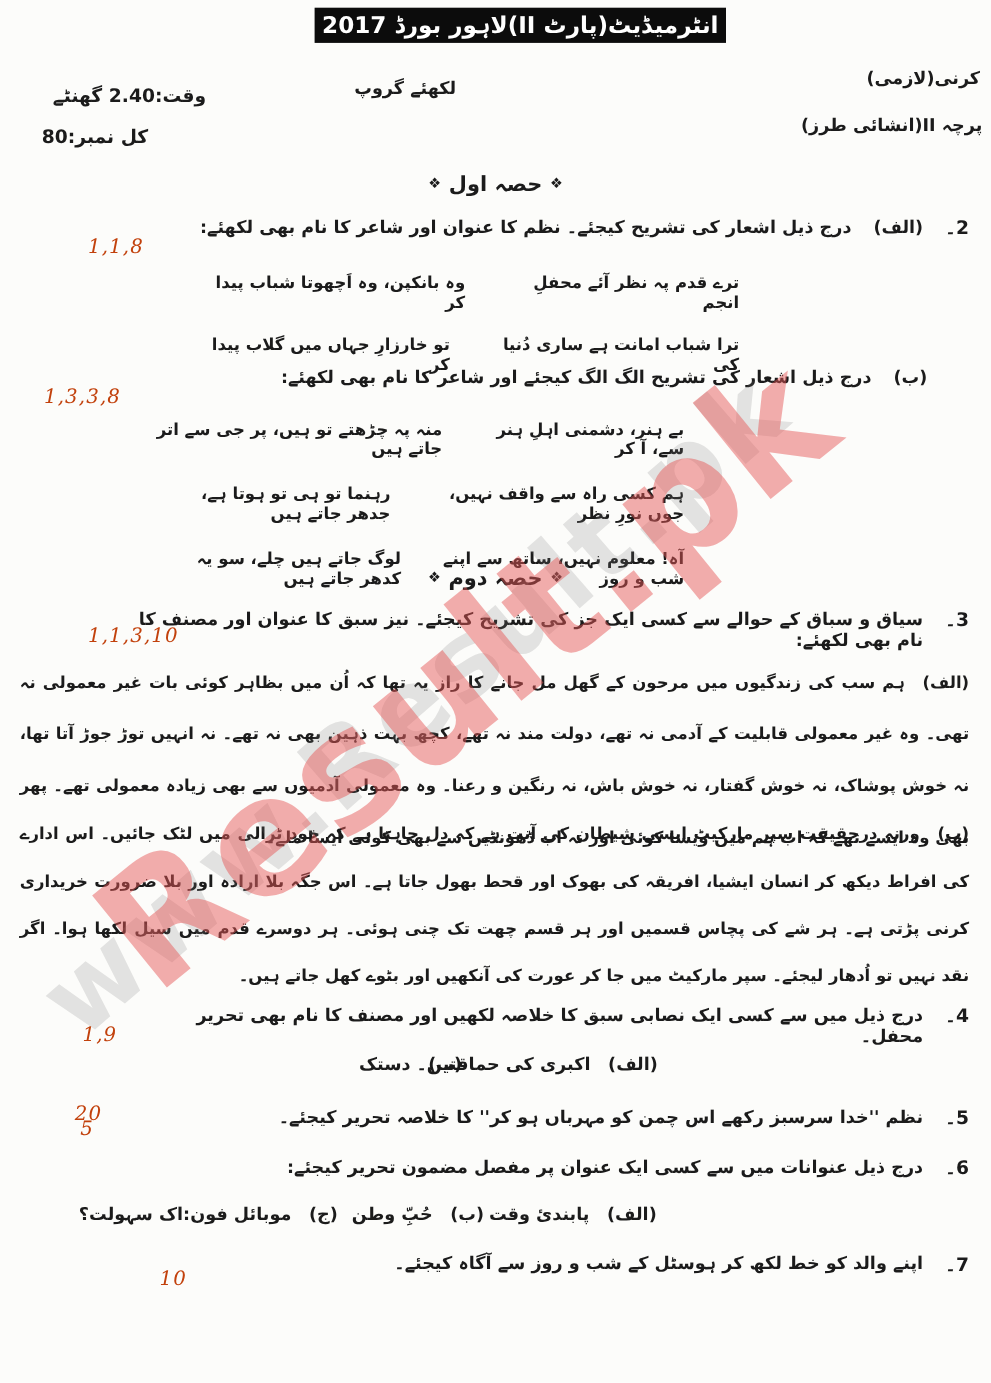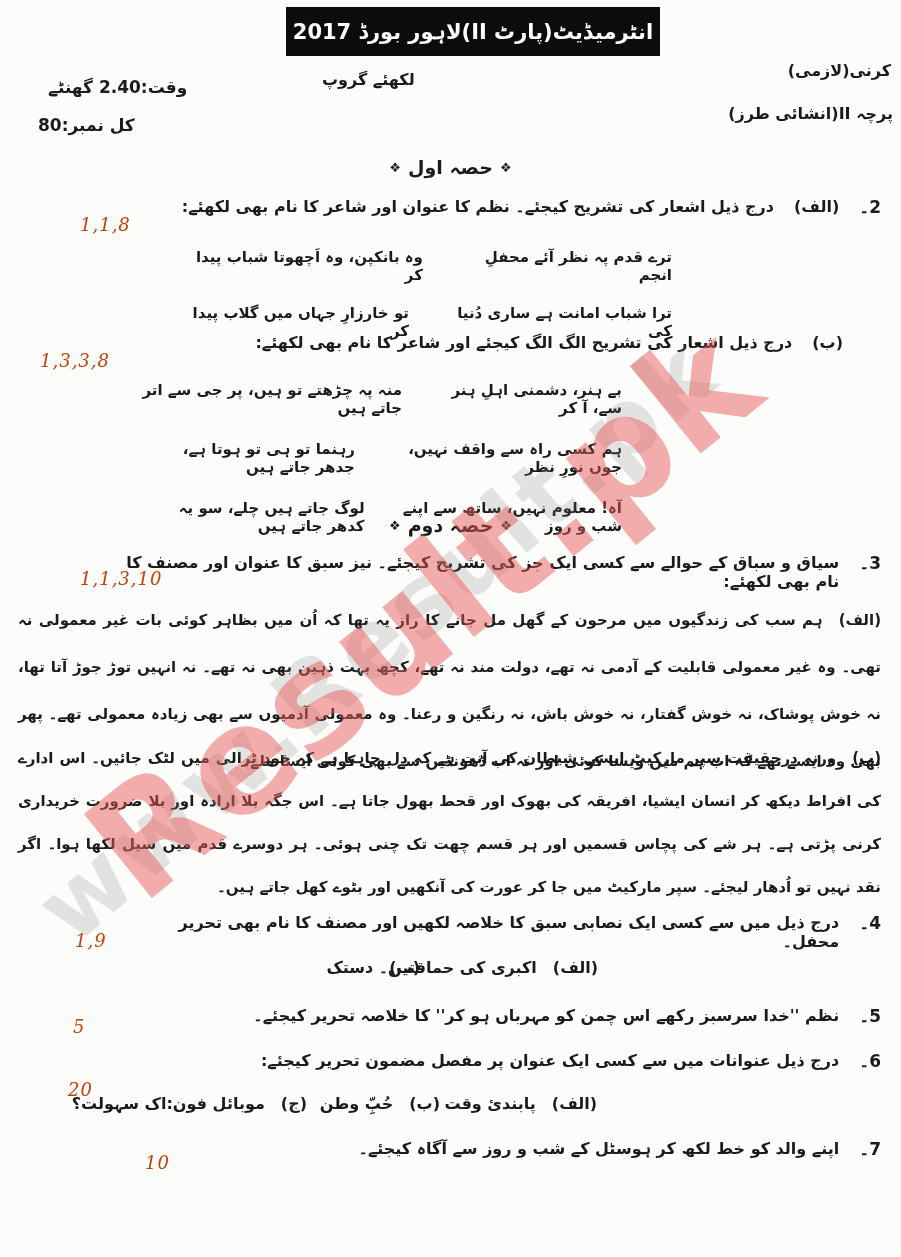--- a/index.html
+++ b/index.html
@@ -29,21 +29,21 @@
     left:15px;top:880px;
     font-size:96px;
     color:rgba(125,125,125,0.20);
     transform:rotate(-41deg);
     transform-origin:0 0;
     letter-spacing:4px;
   }
 
   
   .banner{
-    left:286px;top:7px;width:374px;height:49px;
+    left:286px;top:7px;width:374px;height:32px;
     background:#0c0c0c;color:#ffffff;
     display:flex;align-items:center;justify-content:center;
     font-size:21px;font-weight:bold;
   }
   .meta{font-weight:bold;font-size:16px;}
   .group{left:322px;top:70px;}
   .time{left:48px;top:77px;font-size:17px;}
   .total{left:38px;top:115px;font-size:17px;}
   .subject{right:10px;top:61px;}
   .paper{right:8px;top:104px;}
@@ -200,21 +200,21 @@
   <div class="qrow" style="top:1006px;">
     <span class="qnum">5۔</span>
     <span class="qtext" style="max-width:720px;">نظم ''خدا سرسبز رکھے اس چمن کو مہرباں ہو کر'' کا خلاصہ تحریر کیجئے۔</span>
   </div>
   <div class="marks" style="left:73px;top:1016px;">5</div>
 
   <div class="qrow" style="top:1051px;">
     <span class="qnum">6۔</span>
     <span class="qtext" style="max-width:720px;">درج ذیل عنوانات میں سے کسی ایک عنوان پر مفصل مضمون تحریر کیجئے:</span>
   </div>
-  <div class="marks" style="left:68px;top:1079px;">20</div>
+  <div class="marks" style="left:68px;top:1002px;">20</div>
 
   <div class="opt" style="right:304px;top:1094px;">
     <span>(الف)</span>
     <span>پابندئ وقت</span>
   </div>
   <div class="opt" style="right:461px;top:1094px;">
     <span>(ب)</span>
     <span>حُبِّ وطن</span>
   </div>
   <div class="opt" style="right:594px;top:1094px;">

